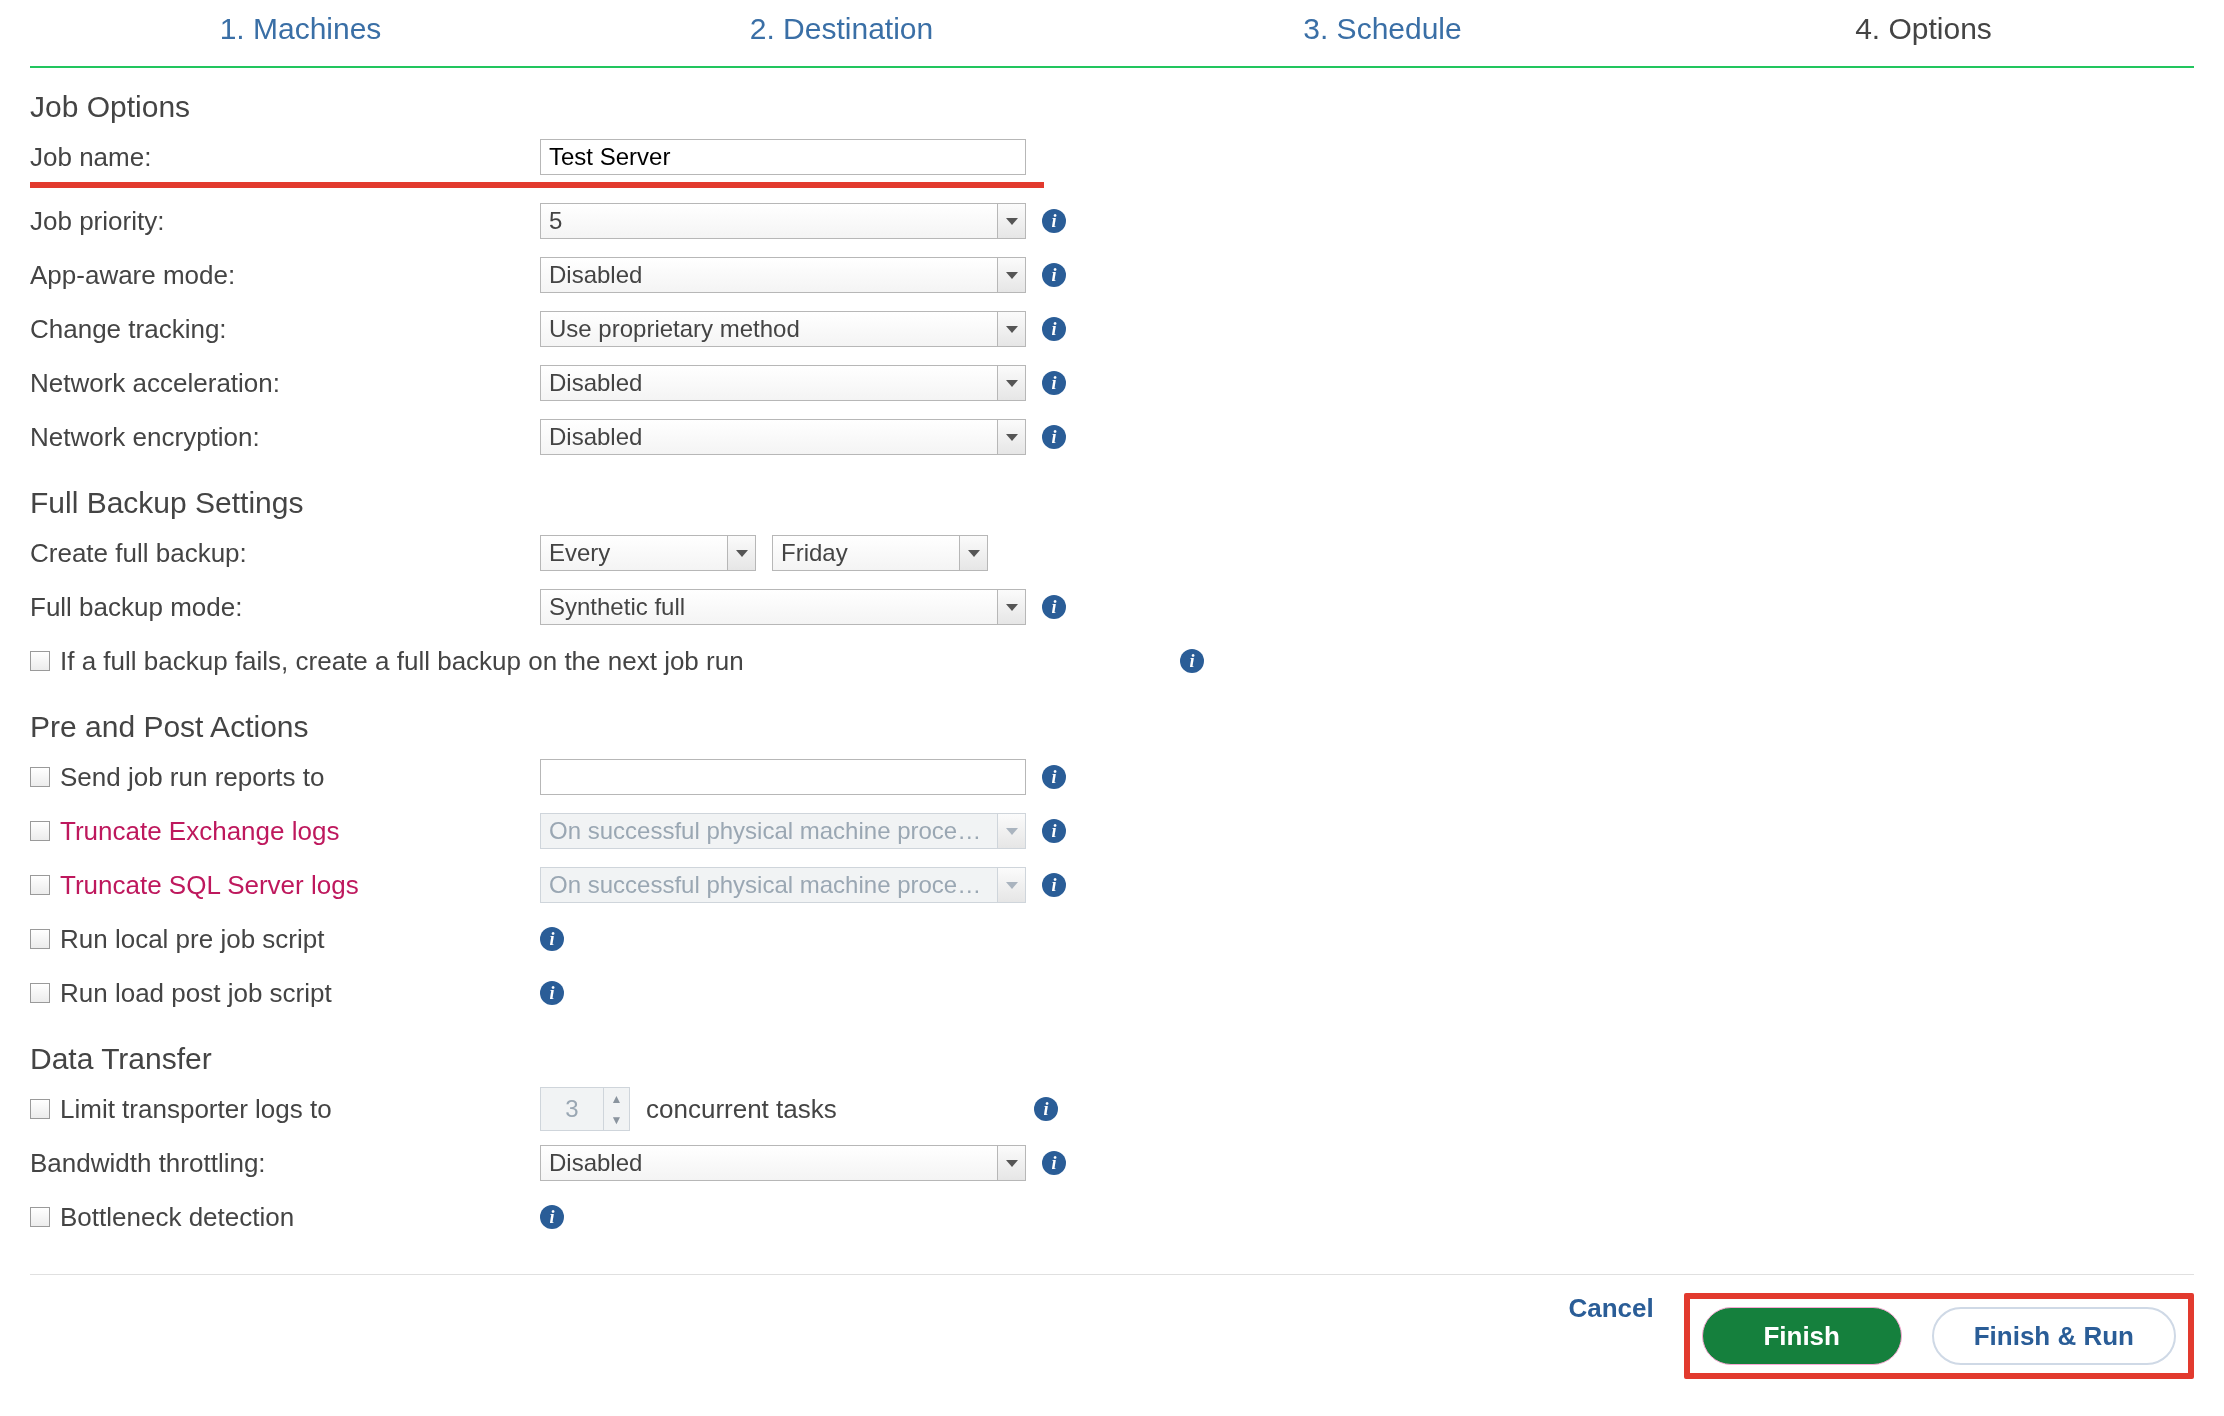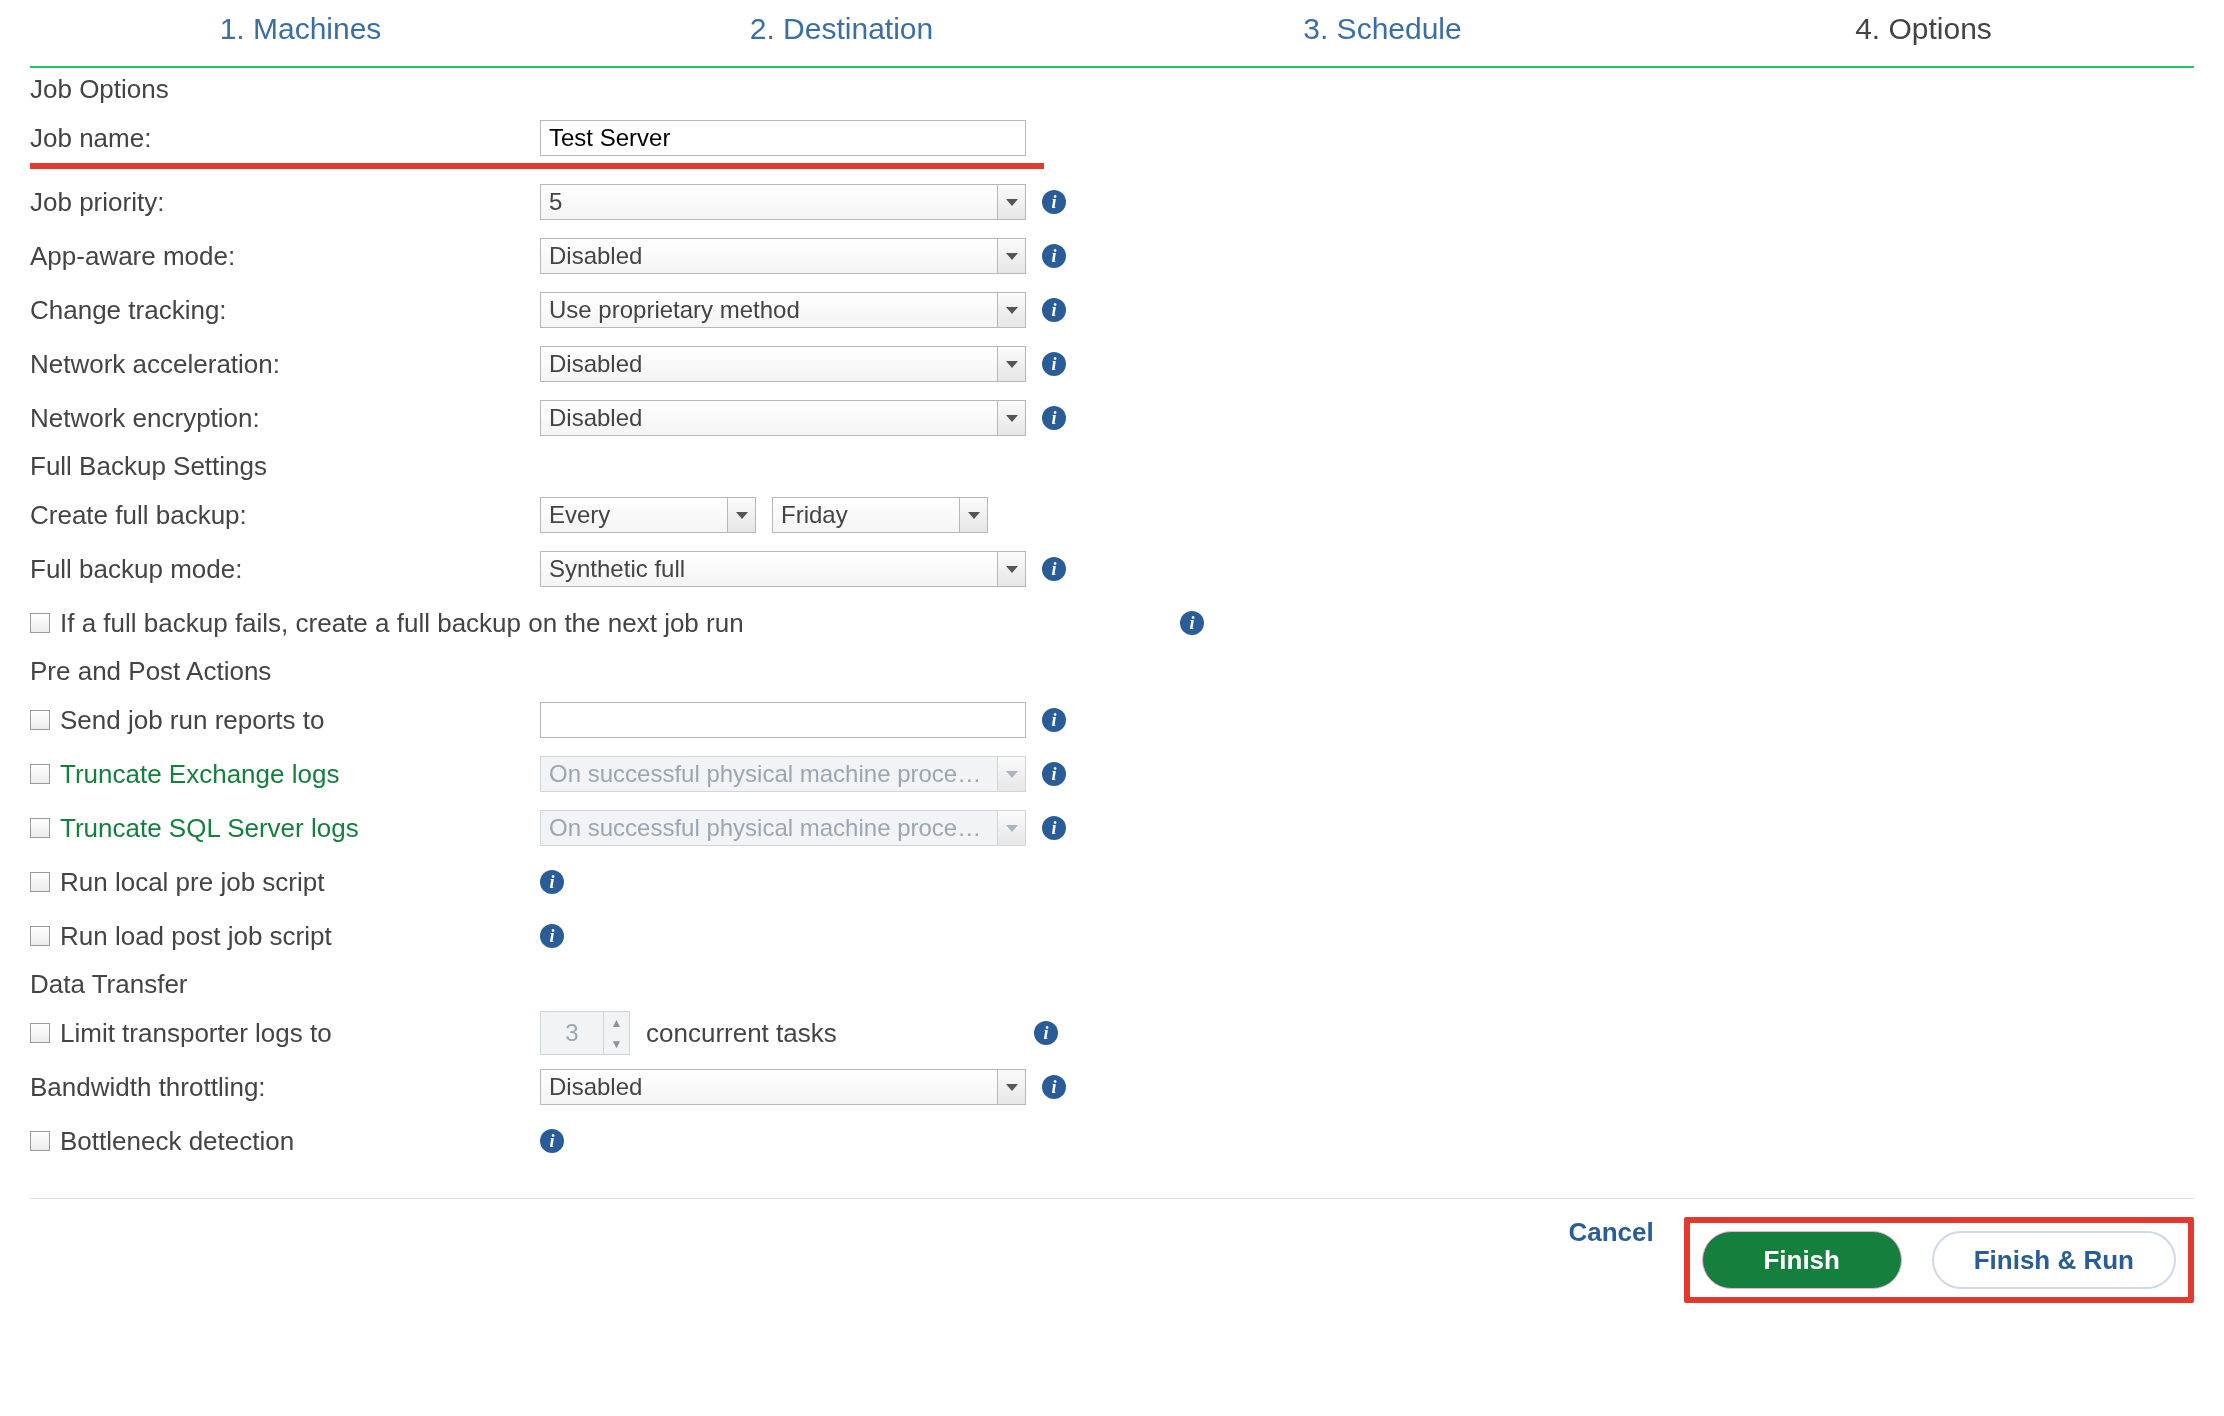--- a/index.html
+++ b/index.html
@@ -25,40 +25,40 @@
     flex: 1;
     text-align: center;
     font-size: 30px;
     font-weight: 400;
     cursor: pointer;
   }
   .wizard-tab.linked { color: #3a6fa6; }
   .wizard-tab.active { color: #444; }
 
   .section-title {
-    font-size: 26px;
+    font-size: 30px;
     color: #444;
-    margin: 6px 0 6px 0;
+    margin: 22px 0 6px 0;
     font-weight: 400;
   }
 
   .row {
     display: flex;
     align-items: center;
     min-height: 54px;
     position: relative;
   }
   .cell-label {
     width: 510px;
     font-size: 26px;
     color: #444;
     display: flex;
     align-items: center;
   }
-  .cell-label.disabled { color: #15803d; }
+  .cell-label.disabled { color: #be185d; }
   .cell-field {
     display: flex;
     align-items: center;
     gap: 16px;
   }
 
   input[type="text"].text-input {
     height: 36px;
     width: 486px;
     border: 1px solid #b7b7b7;

